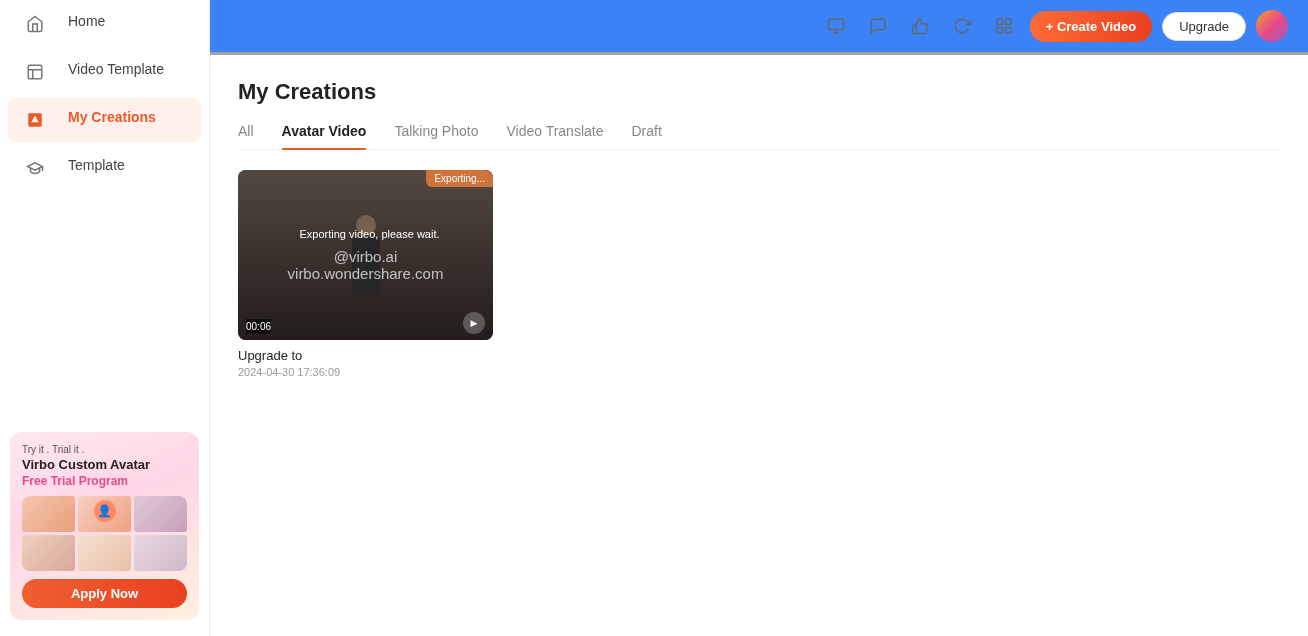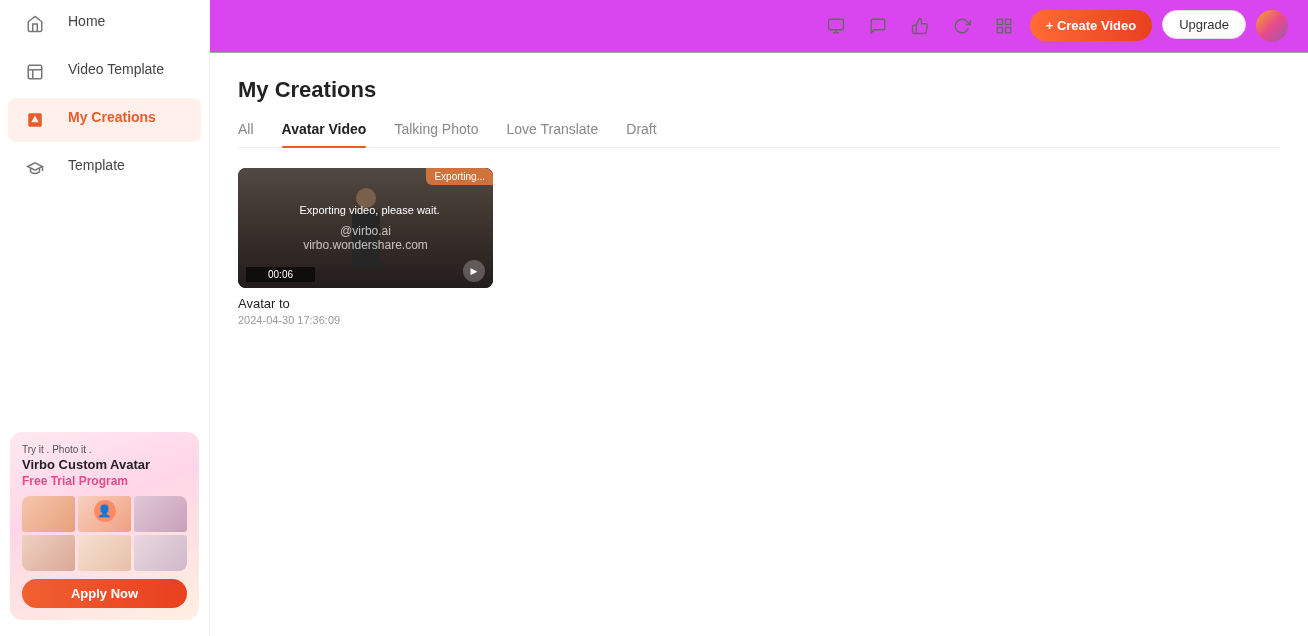--- a/index.html
+++ b/index.html
@@ -117,26 +117,26 @@
       flex: 1;
       display: flex;
       flex-direction: column;
       background: #fff;
       overflow: hidden;
     }
 
     
     #topbar {
       display: flex;
-      align-items: flex-start;
+      align-items: center;
       justify-content: flex-end;
       padding: 10px 20px;
       gap: 10px;
-      border-bottom: 1px solid #a3a3a3;
-      background: #d946ef;
+      border-bottom: 3px solid #a3a3a3;
+      background: #3b82f6;
     }
     .topbar-icon {
       width: 32px;
       height: 32px;
       display: flex;
       align-items: center;
       justify-content: center;
       color: #555;
       cursor: pointer;
       border-radius: 6px;
@@ -219,21 +219,21 @@
     #video-grid {
       display: flex;
       flex-wrap: wrap;
       gap: 16px;
     }
     .video-card {
       width: 255px;
     }
     .video-thumb {
       width: 255px;
-      height: 120px;
+      height: 170px;
       border-radius: 8px;
       overflow: hidden;
       position: relative;
       background: #2a2a2a;
       cursor: pointer;
     }
     
     .video-bg {
       width: 100%;
       height: 100%;
@@ -304,34 +304,34 @@
     }
     .export-msg {
       color: #fff;
       font-size: 11px;
       font-weight: 500;
       text-align: center;
       padding-left: 8px;
     }
     .export-submsg {
       color: rgba(255,255,255,0.7);
-      font-size: 12px;
+      font-size: 15px;
       text-align: center;
       margin-top: 8px;
     }
 
     
     .duration-badge {
       position: absolute;
       bottom: 6px;
       left: 8px;
       background: rgba(0,0,0,0.6);
       color: #fff;
       font-size: 10px;
-      padding: 2px 22px;
+      padding: 2px 0;
       border-radius: 0;
     }
     .play-btn-thumb {
       position: absolute;
       bottom: 6px;
       right: 8px;
       width: 22px;
       height: 22px;
       background: rgba(255,255,255,0.25);
       border-radius: 50%;
@@ -395,21 +395,21 @@
           <path d="M22 10v6M2 10l10-5 10 5-10 5z"></path>
           <path d="M6 12v5c3 3 9 3 12 0v-5"></path>
         </svg>
     </div>
     <span>Template</span>
   </div>
 
   <div class="nav-spacer"></div>
 
   <div id="promo-card">
-    <div id="promo-try">Try it . Photo it .</div>
+    <div id="promo-try">Try it . Trial it .</div>
     <div id="promo-title">Virbo Custom Avatar</div>
     <div id="promo-subtitle">Free Trial Program</div>
     <div id="promo-images">
       <div class="promo-img-cell"></div>
       <div class="promo-img-cell" style="position:relative;">
         <div id="promo-avatar-icon">👤</div>
       </div>
       <div class="promo-img-cell"></div>
       <div class="promo-img-cell"></div>
       <div class="promo-img-cell"></div>
@@ -459,21 +459,21 @@
     <div id="user-avatar"></div>
   </div>
 
   <div id="content">
     <h1 id="page-title">My Creations</h1>
 
     <div id="tabs">
       <div class="tab">All</div>
       <div class="tab active">Avatar Video</div>
       <div class="tab">Talking Photo</div>
-      <div class="tab">Love Translate</div>
+      <div class="tab">Video Translate</div>
       <div class="tab">Draft</div>
     </div>
 
     <div id="video-grid">
 
       <div class="video-card">
         <div class="video-thumb">
 
           <div class="video-bg">
             <div class="person-figure">
@@ -485,18 +485,18 @@
           <div class="export-overlay">
             <div class="export-badge">Exporting...</div>
             <div class="export-msg">Exporting video, please wait.</div>
             <div class="export-submsg">@virbo.ai<br>virbo.wondershare.com</div>
           </div>
 
           <div class="duration-badge">00:06</div>
 
           <div class="play-btn-thumb">▶</div>
         </div>
-        <div class="video-title">Avatar to</div>
+        <div class="video-title">Upgrade to</div>
         <div class="video-date">2024-04-30 17:36:09</div>
       </div>
     </div>
   </div>
 </div>
 
 </body></html>

